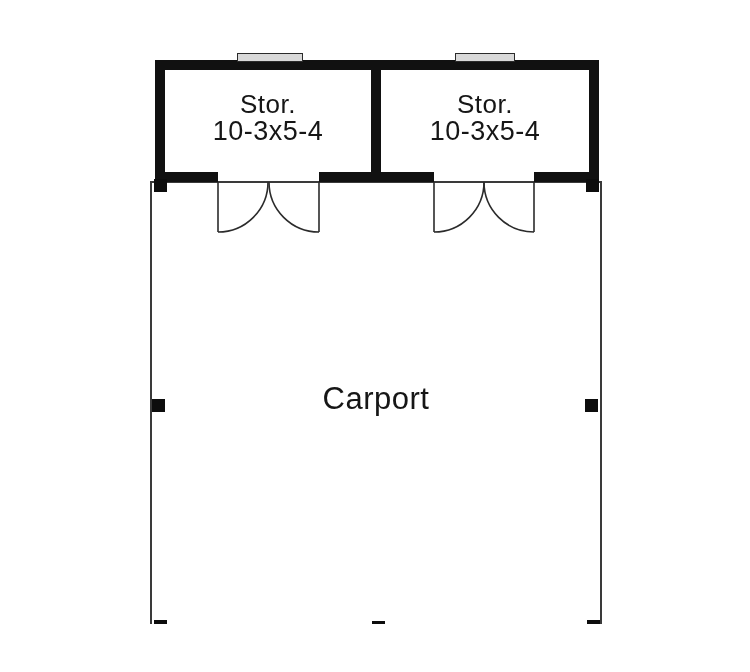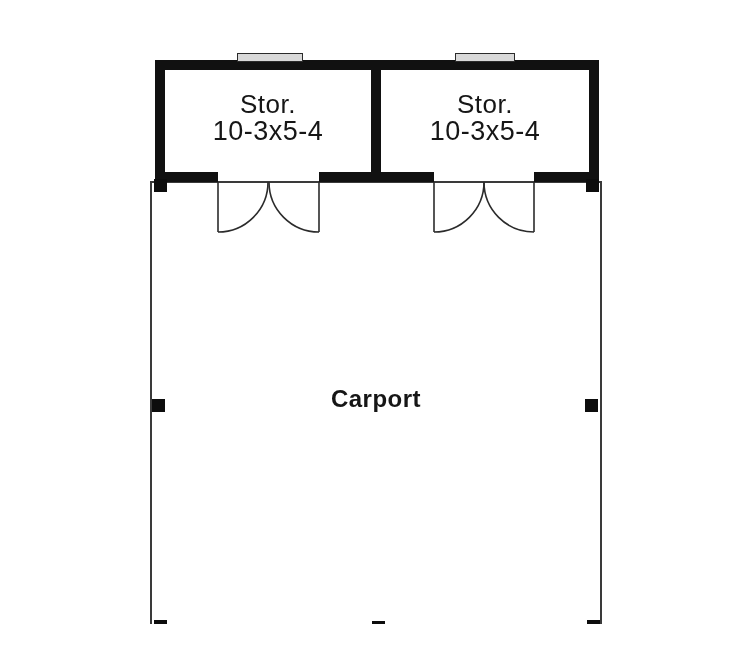--- a/index.html
+++ b/index.html
@@ -90,21 +90,21 @@
   .room-name {
     font-size: 26px;
     line-height: 30px;
     letter-spacing: 0.5px;
   }
   .room-dims {
     font-size: 27px;
     line-height: 25px;
     letter-spacing: 0.5px;
   }
-  .label-carport .room-name { font-size: 24px; line-height: 34px; font-weight: bold; }
+  .label-carport .room-name { font-size: 31px; line-height: 34px; }
   .label-carport .room-dims { font-size: 24px; line-height: 30px; }
 </style>
 </head>
 <body>
 
 <div class="canvas">
 
   <div class="carport-outline"></div>
 
   <div class="wall wall-top"></div>

